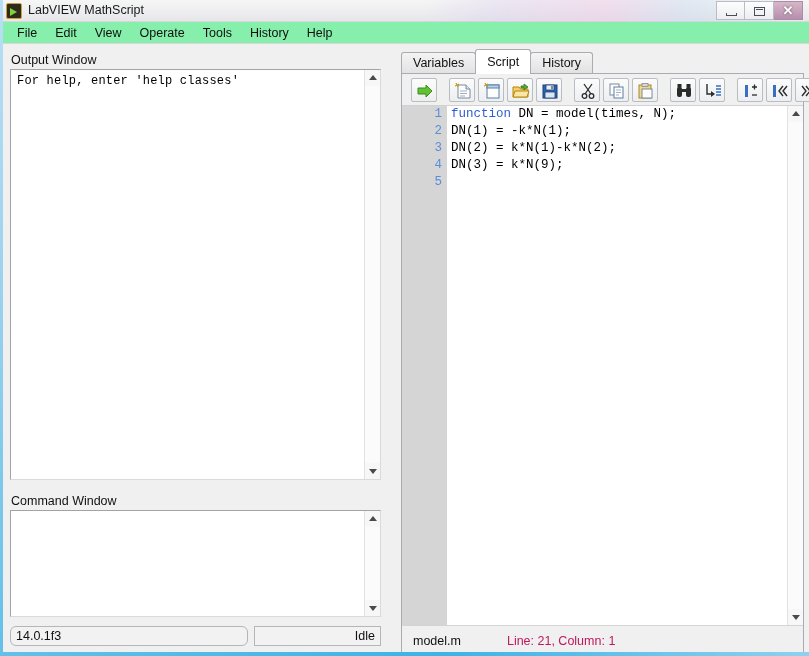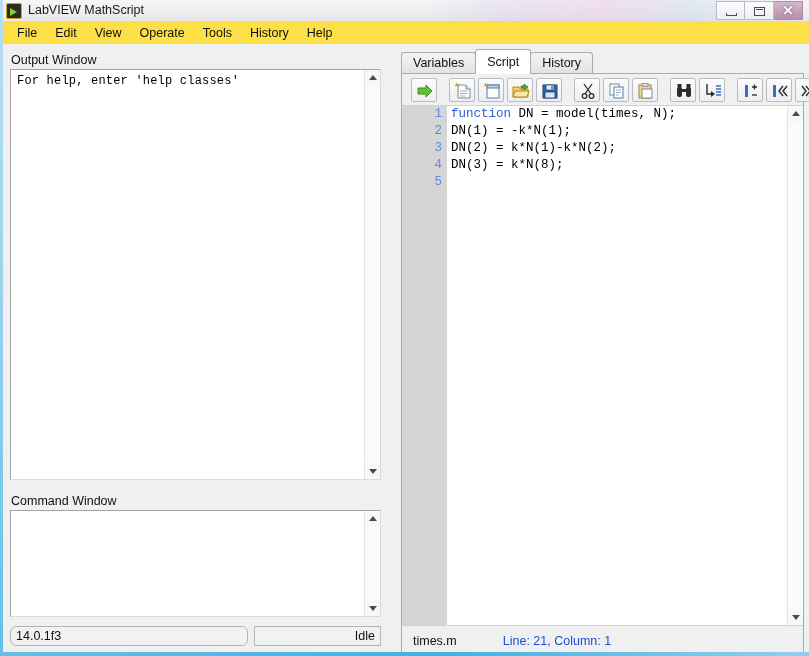--- a/index.html
+++ b/index.html
@@ -114,21 +114,21 @@
     text-align: center;
     line-height: 17px;
     text-shadow: 0 0 2px rgba(80,60,80,0.9);
   }
 
   
   .menubar {
     position: absolute;
     left: 0; top: 22px;
     width: 809px; height: 22px;
-    background: #fde047;
+    background: #86efac;
     border-bottom: 1px solid #d8d8d8;
     box-sizing: border-box;
     display: flex;
     align-items: center;
     padding-left: 8px;
   }
   .menu-item {
     padding: 2px 9px;
     font-size: 12.5px;
     color: #101010;
@@ -333,21 +333,21 @@
   }
   .status-file {
     margin-left: 11px;
     font-size: 12.5px;
     color: #111;
     white-space: nowrap;
   }
   .status-pos {
     margin-left: 46px;
     font-size: 12.5px;
-    color: #1d4ed8;
+    color: #be185d;
     white-space: nowrap;
   }
   .edge-accent {
     position: absolute;
     left: 0; top: 0;
     width: 3px; height: 656px;
     background: linear-gradient(to bottom, #b9dff4 0%, #9ed3ef 40%, #63c0e8 100%);
     z-index: 6;
     pointer-events: none;
   }
@@ -557,35 +557,35 @@
           <div class="lnum">2</div>
           <div class="lnum">3</div>
           <div class="lnum">4</div>
           <div class="lnum">5</div>
         </div>
 
         <div class="code-area">
           <div class="code-line"><span class="kw">function</span><span> DN = model(times, N);</span></div>
           <div class="code-line"><span>DN(1) = -k*N(1);</span></div>
           <div class="code-line"><span>DN(2) = k*N(1)-k*N(2);</span></div>
-          <div class="code-line"><span>DN(3) = k*N(8);</span></div>
+          <div class="code-line"><span>DN(3) = k*N(9);</span></div>
         </div>
 
         <div class="vscroll" style="right:0; top:0; height:519px;">
           <div class="sb-arrow up">
               <div class="tri"></div>
             </div>
           <div class="sb-arrow down">
               <div class="tri"></div>
             </div>
         </div>
       </div>
 
       <div class="status-row">
-        <div class="status-file">times.m</div>
+        <div class="status-file">model.m</div>
         <div class="status-pos">Line: 21, Column: 1</div>
       </div>
     </div>
   </div>
 
   <div class="edge-accent"></div>
   <div class="edge-accent-bottom"></div>
 </div>
 
 </body></html>

